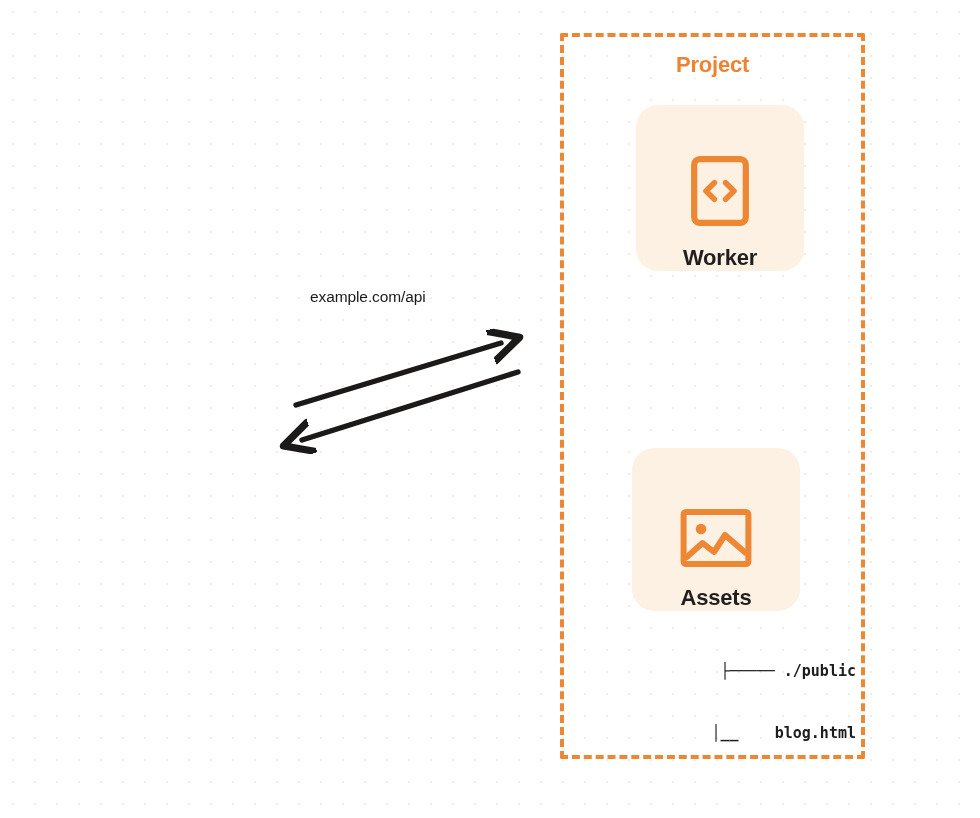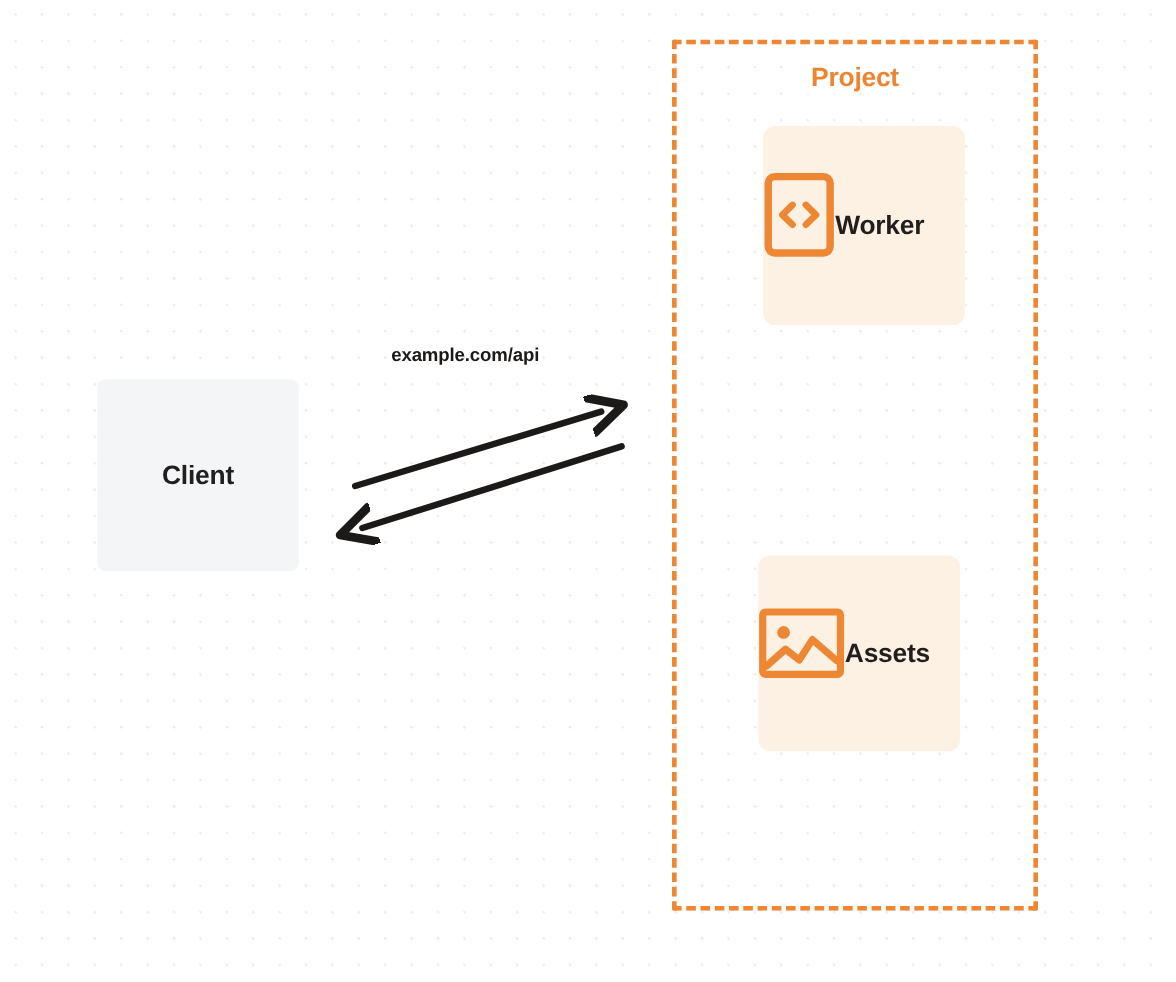--- a/index.html
+++ b/index.html
@@ -52,25 +52,24 @@
     width: 980px;
     height: 818px;
     pointer-events: none;
   }
 
   #arrow-label {
     position: absolute;
     left: 310px;
     top: 288px;
     font-size: 15.5px;
-    font-weight: bold;
+    font-weight: normal;
     color: #1c1a19;
     letter-spacing: -0.1px;
     white-space: nowrap;
-    margin-left: 16px;
   }
 
   
   #project-container {
     position: absolute;
     left: 560px;
     top: 33px;
     width: 305px;
     height: 726px;
     box-sizing: border-box;
@@ -89,35 +88,35 @@
     color: #ec8432;
     letter-spacing: -0.2px;
     white-space: nowrap;
     margin-top: 31px;
   }
 
   
   .service-card {
     position: absolute;
     background-color: #fdf1e4;
-    border-radius: 10px;
+    border-radius: 22px;
     display: flex;
-    flex-direction: row;
+    flex-direction: column;
     align-items: center;
-    justify-content: flex-start;
+    justify-content: flex-end;
   }
   #worker-card {
     left: 72px;
     top: 68px;
     width: 168px;
     height: 166px;
   }
   #assets-card {
     left: 68px;
-    top: 426px;
+    top: 411px;
     width: 168px;
     height: 163px;
   }
   .service-card .card-icon {
     display: block;
     margin-bottom: 14px;
   }
   .service-card .card-label {
     font-size: 22px;
     font-weight: bold;
@@ -142,23 +141,20 @@
   }
   #file-tree .tree-row {
     display: block;
   }
 </style>
 </head>
 <body>
 
 <div id="canvas">
 
-  <div id="client-node">
-    <span class="node-label">Client</span>
-  </div>
 
   <svg id="arrows-layer" width="980" height="818" viewBox="0 0 980 818" xmlns="http://www.w3.org/2000/svg">
     <defs>
       <marker id="arrowhead-right" markerWidth="7" markerHeight="7" refX="2.0" refY="3.0" orient="auto" markerUnits="strokeWidth">
         <path d="M0.2,0.2 L5.6,3.0 L0.2,5.8" fill="none" stroke="#1c1a19" stroke-width="1.35" stroke-linecap="round" stroke-linejoin="round"></path>
       </marker>
       <marker id="arrowhead-left" markerWidth="7" markerHeight="7" refX="2.0" refY="3.0" orient="auto" markerUnits="strokeWidth">
         <path d="M0.2,0.2 L5.6,3.0 L0.2,5.8" fill="none" stroke="#1c1a19" stroke-width="1.35" stroke-linecap="round" stroke-linejoin="round"></path>
       </marker>
     </defs>
@@ -190,17 +186,19 @@
         <svg width="72" height="62" viewBox="0 0 72 62" xmlns="http://www.w3.org/2000/svg">
           <rect x="3.6" y="5.0" width="64.8" height="52.0" rx="2.5" ry="2.5" fill="none" stroke="#ed8733" stroke-width="6.0"></rect>
           <circle cx="21.0" cy="22.0" r="5.3" fill="#ed8733"></circle>
           <path d="M6.8,50.0 L22.5,36.0 L34.0,45.0 L45.0,28.0 L65.2,45.5" fill="none" stroke="#ed8733" stroke-width="6.0" stroke-linecap="round" stroke-linejoin="round"></path>
         </svg>
       </span>
       <span class="card-label">Assets</span>
     </div>
 
     <div id="file-tree">
+      <span class="tree-row">├───── ./public</span>
+      <span class="tree-row">      │__    blog.html</span>
       
     </div>
 
   </div>
 </div>
 
 </body></html>

